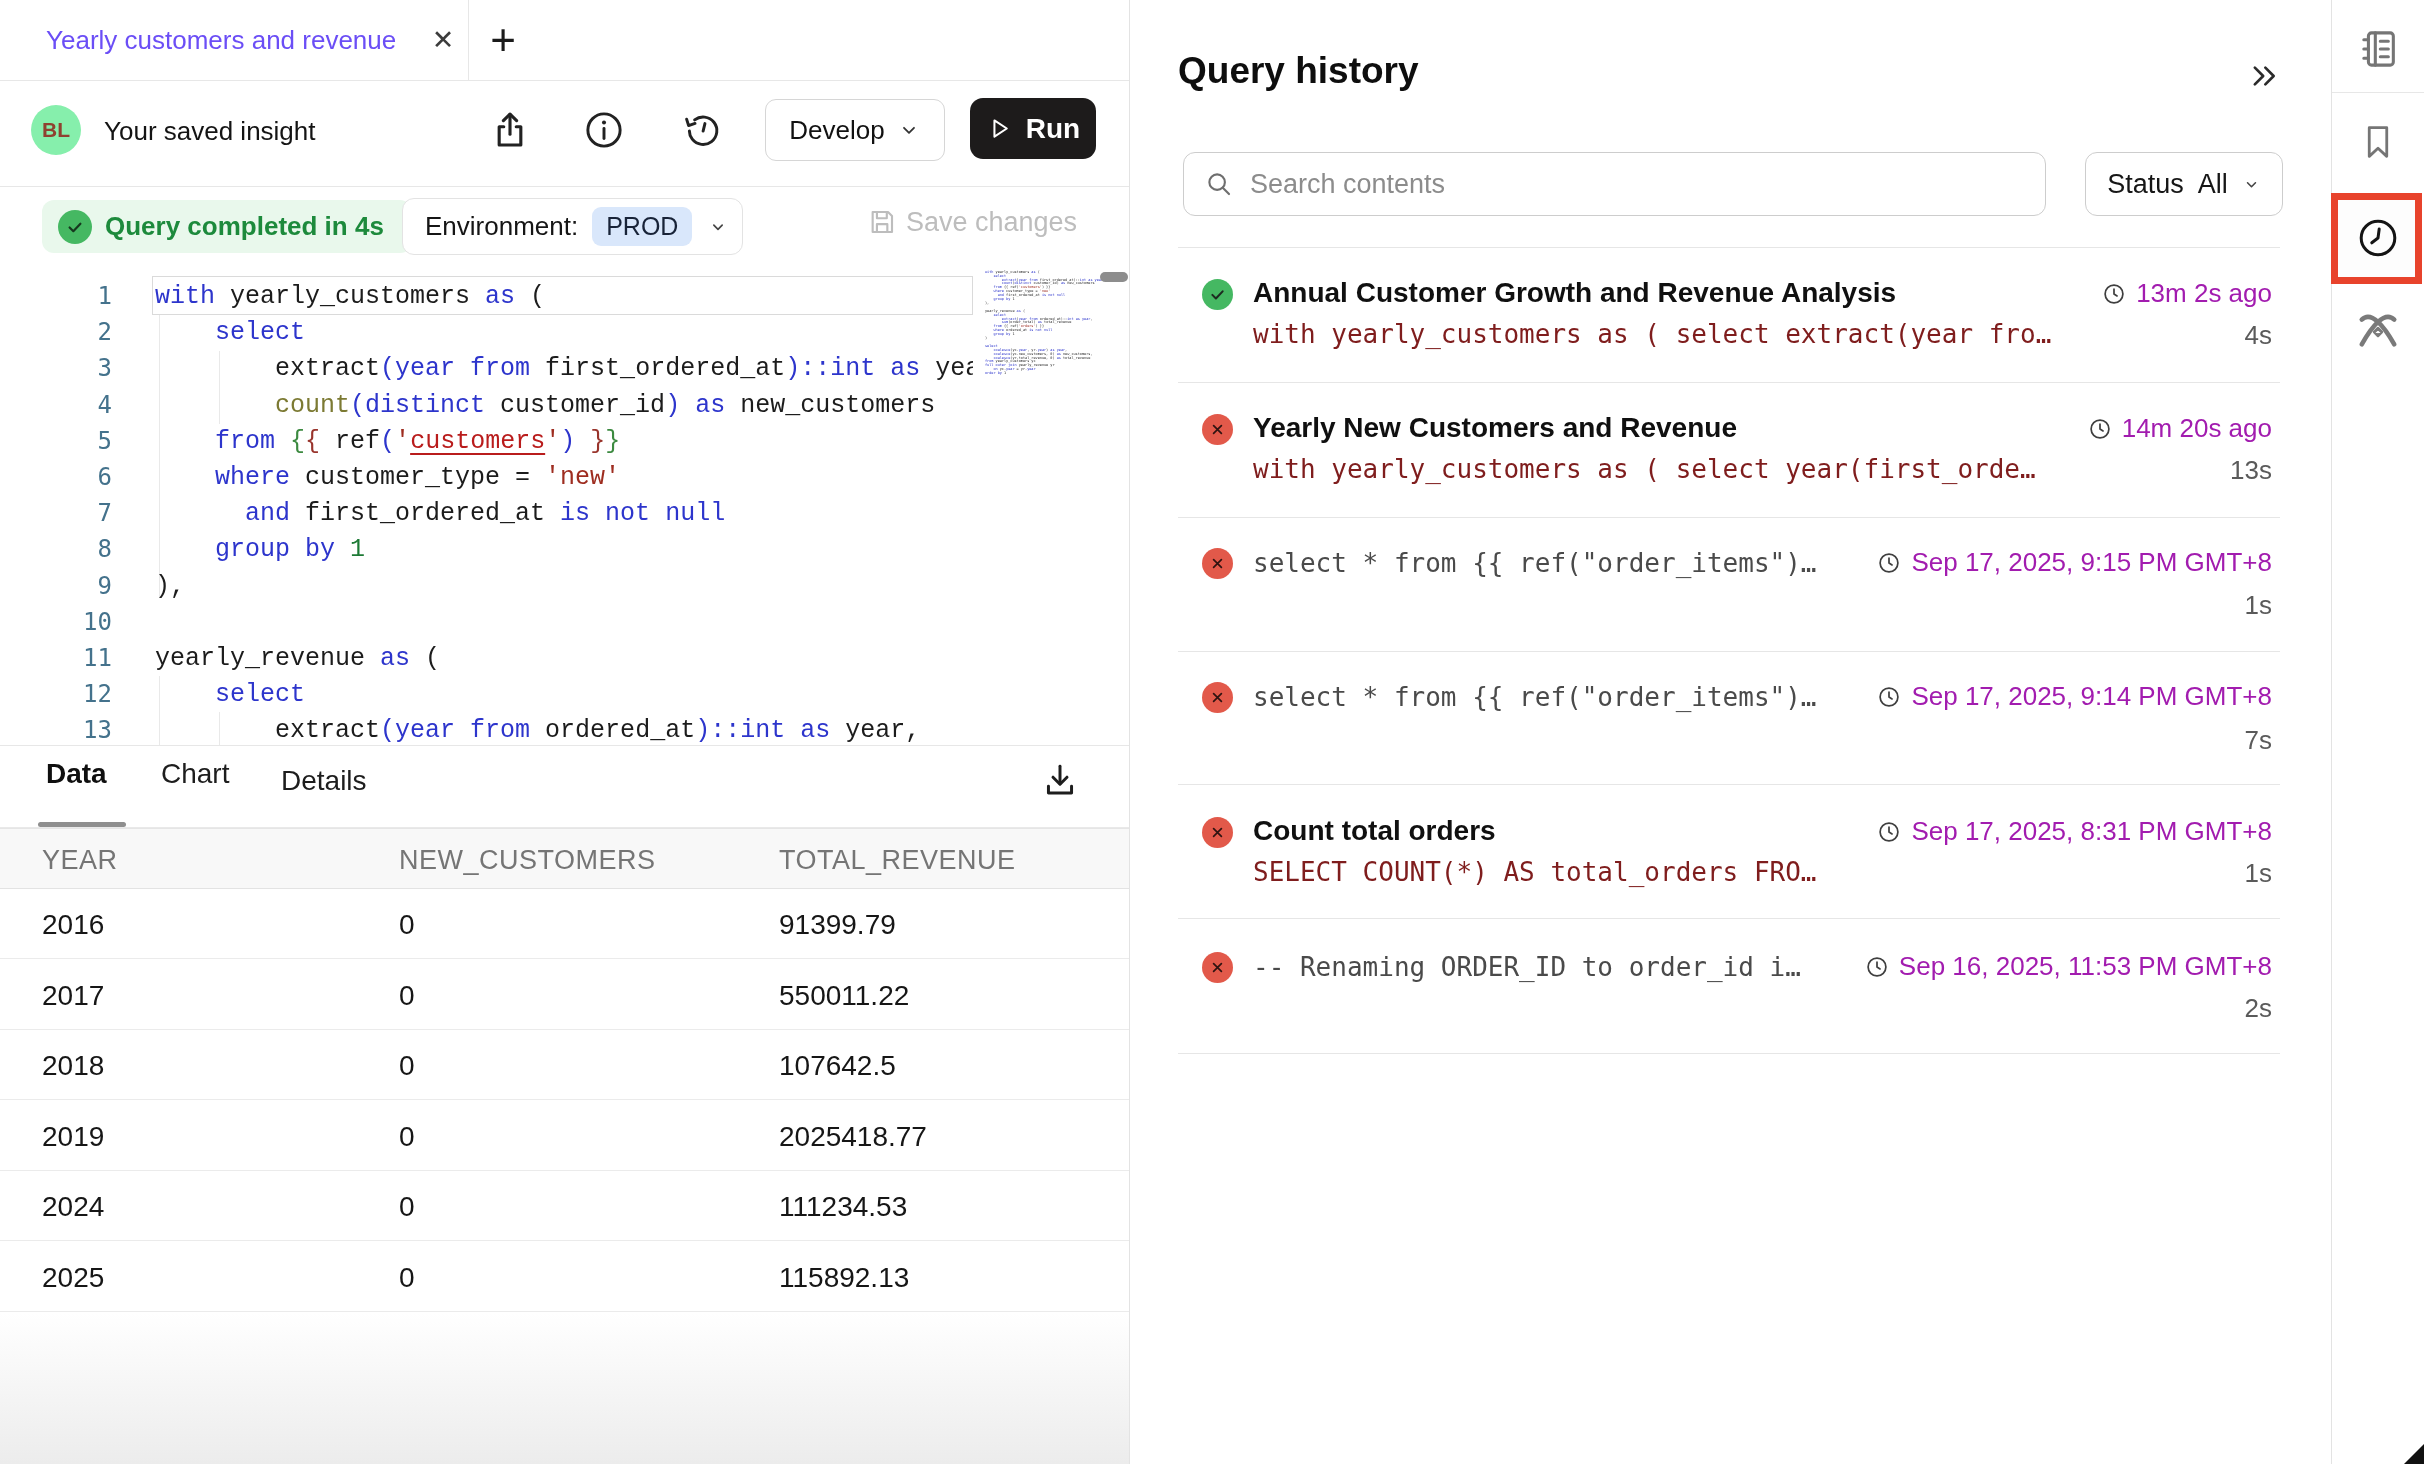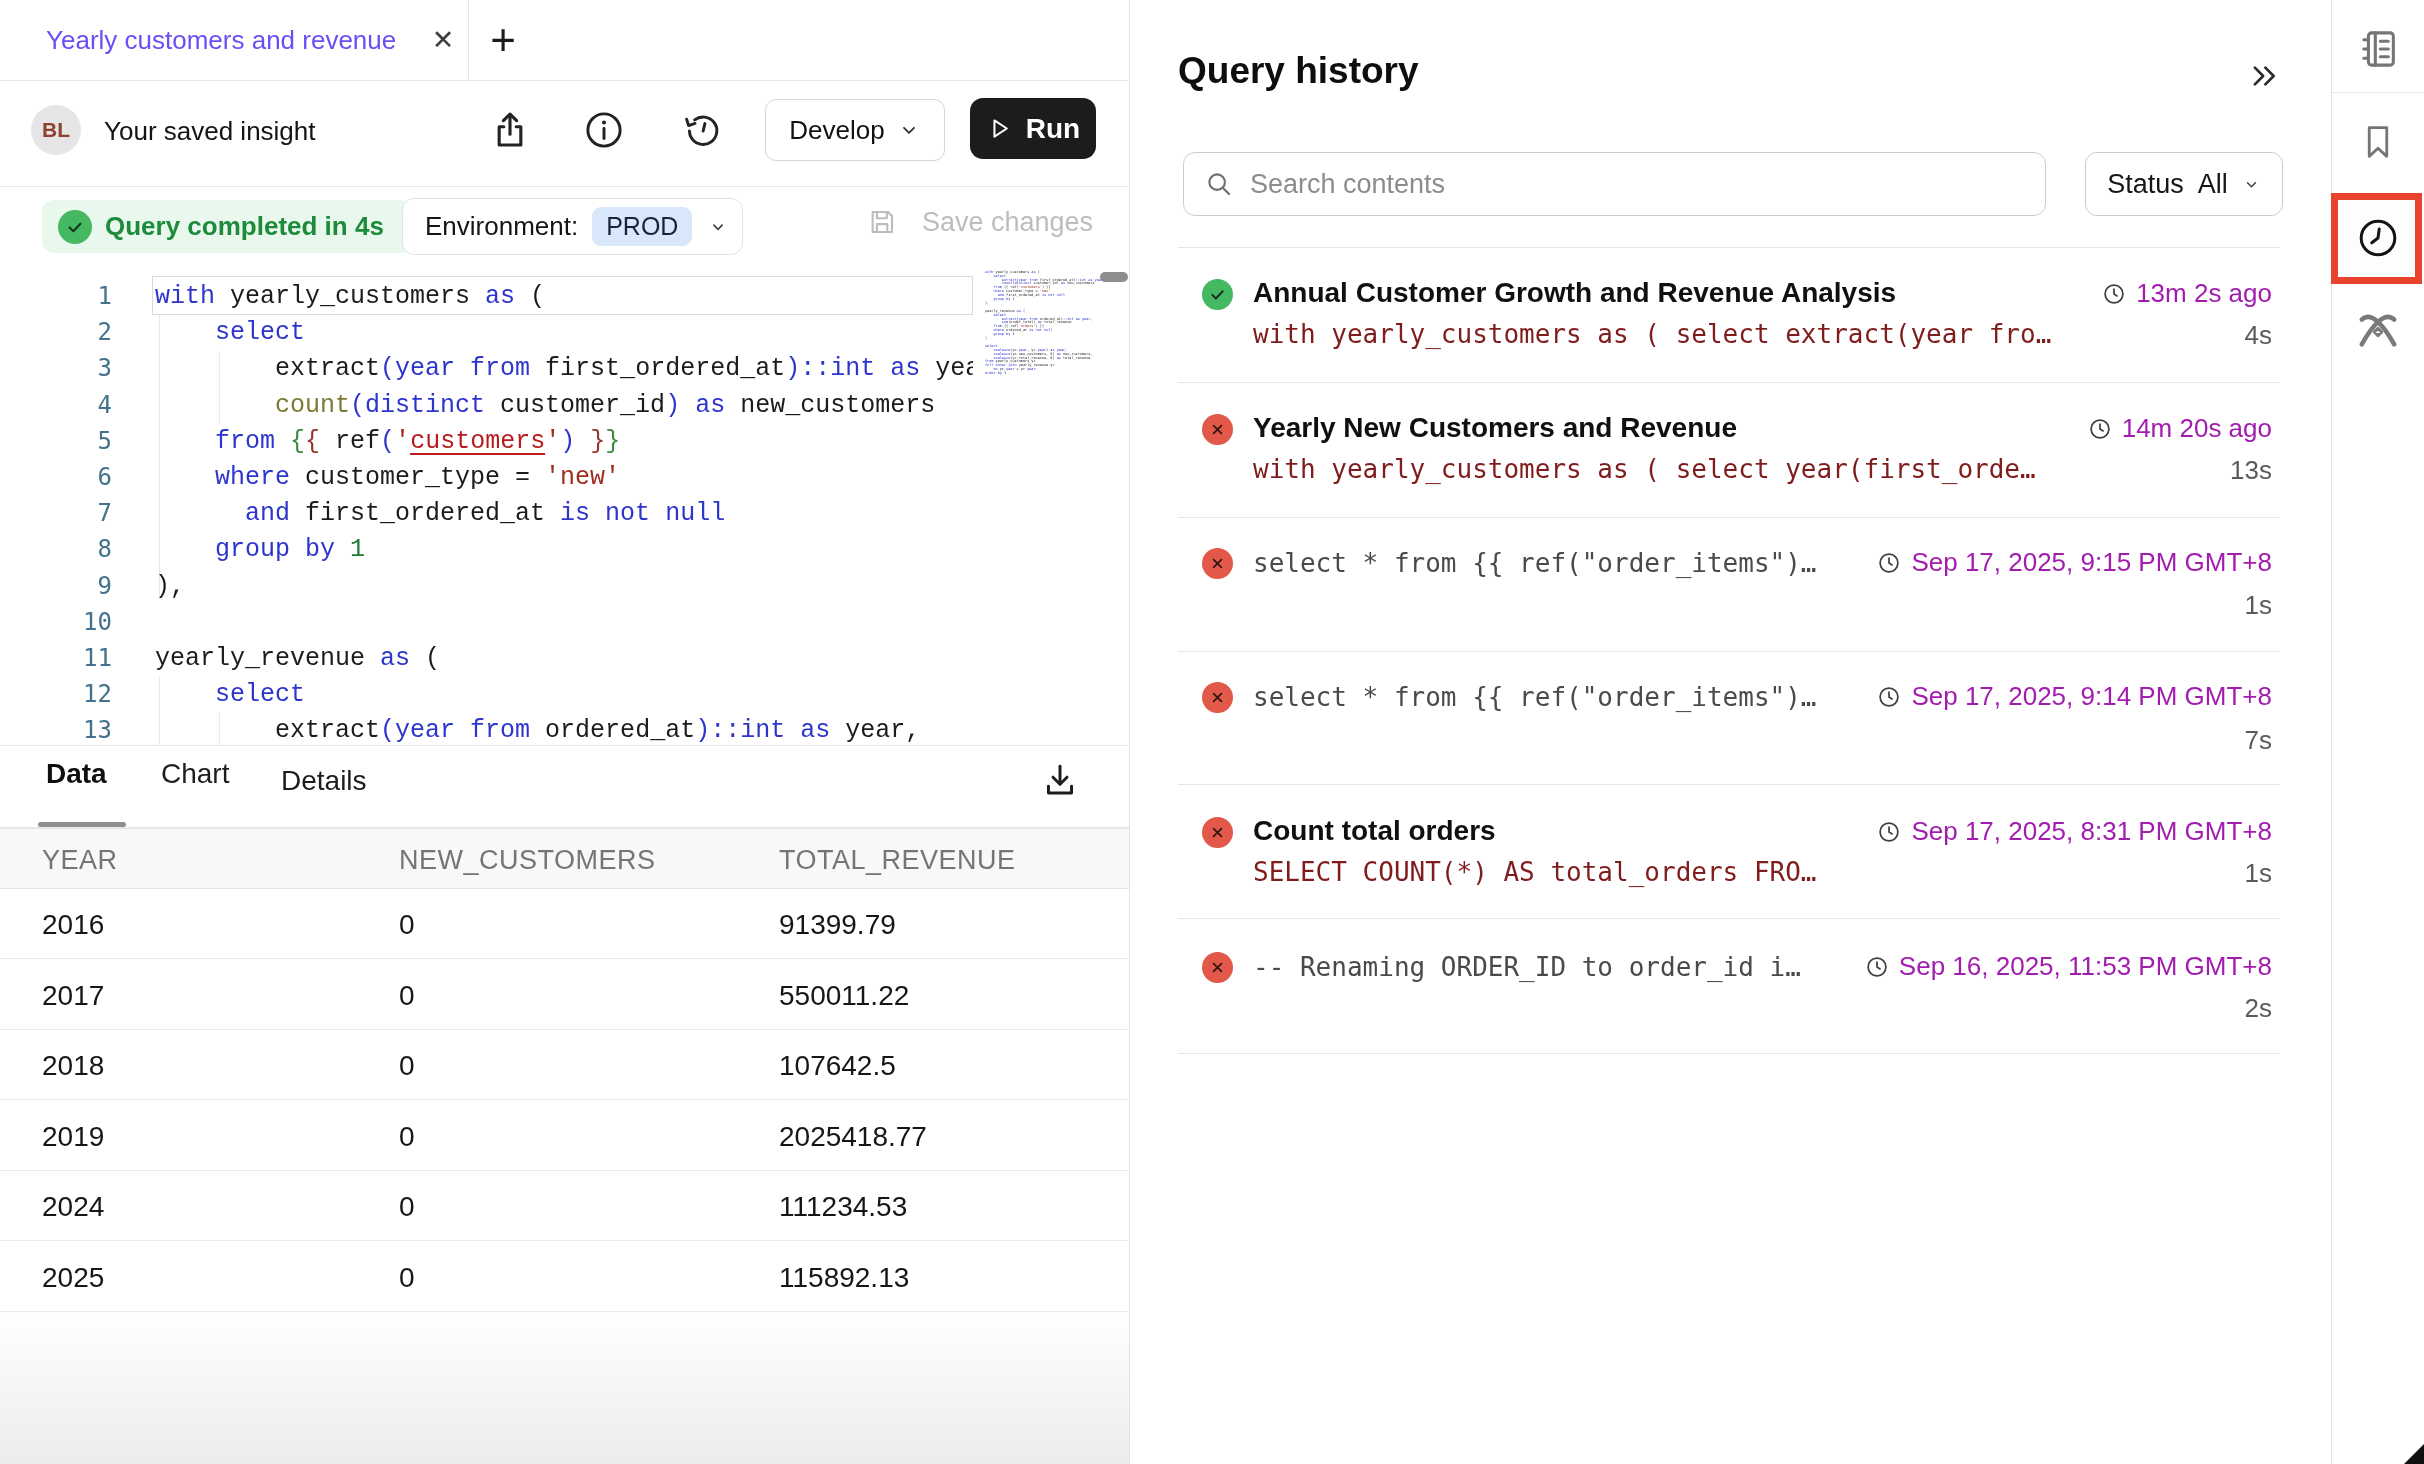--- a/index.html
+++ b/index.html
@@ -12,34 +12,34 @@
   .hline { position:absolute; height:1px; background:#e7e7e7; }
   .vline { position:absolute; width:1px; background:#e3e3e3; }
 
   
   .tab { left:0; top:0; width:469px; height:80px; border-right:1px solid #e7e7e7; display:flex; align-items:center; padding-left:46px; background:#fff; cursor:pointer; }
   .tab-title { color:#6b4ef6; font-size:26px; }
   .tab-close { position:absolute; left:418px; top:0; width:50px; height:80px; display:flex; align-items:center; justify-content:center; color:#3c3c3c; font-size:27px; cursor:pointer; }
   .newtab { left:478px; top:14px; width:50px; height:52px; display:flex; align-items:center; justify-content:center; font-size:44px; font-weight:300; color:#1b1b1b; cursor:pointer; }
 
   
-  .avatar { left:31px; top:105px; width:50px; height:50px; border-radius:50%; background:#e5e5e5; color:#8f4130; font-weight:700; font-size:21px; display:flex; align-items:center; justify-content:center; }
+  .avatar { left:31px; top:105px; width:50px; height:50px; border-radius:50%; background:#86efac; color:#8f4130; font-weight:700; font-size:21px; display:flex; align-items:center; justify-content:center; }
   .saved-insight { left:104px; top:116px; font-size:26px; color:#141414; }
   .icon-btn { width:48px; height:48px; display:flex; align-items:center; justify-content:center; cursor:pointer; }
   .develop-btn { left:765px; top:99px; width:180px; height:62px; border:1.5px solid #d6d6d6; border-radius:11px; display:flex; align-items:center; justify-content:center; gap:12px; font-size:26px; color:#111; background:#fff; cursor:pointer; }
   .run-btn { left:970px; top:98px; width:126px; height:61px; background:#1d1b1b; border-radius:13px; display:flex; align-items:center; justify-content:center; gap:13px; color:#fff; font-size:28px; font-weight:600; cursor:pointer; }
 
   
   .status-pill { left:42px; top:200px; height:53px; padding:0 28px 0 16px; border-radius:12px; background:#e9f8ec; display:flex; align-items:center; gap:13px; }
   .status-pill .txt { color:#1d8a3c; font-size:26px; font-weight:600; }
   .check-circle { width:34px; height:34px; border-radius:50%; background:#45b862; display:flex; align-items:center; justify-content:center; }
   .env-box { left:402px; top:198px; width:341px; height:57px; border:1px solid #e3e3e3; border-radius:12px; background:#fff; display:flex; align-items:center; padding-left:22px; gap:14px; cursor:pointer; }
   .env-label { font-size:26px; color:#151515; }
   .prod-pill { background:#d9e7fb; border-radius:9px; padding:5px 14px; font-size:25px; color:#182338; }
-  .save-changes { left:866px; top:206px; display:flex; align-items:center; gap:24px; color:#bdbdbd; font-size:27px; cursor:default; }
+  .save-changes { left:866px; top:206px; display:flex; align-items:center; gap:8px; color:#bdbdbd; font-size:27px; cursor:default; }
 
   
   .editor { left:0; top:265px; width:1129px; height:480px; overflow:hidden; background:#fff; }
   .code-row { position:absolute; left:155px; width:818px; height:37px; font-family:Liberation Mono, monospace; font-size:25px; line-height:37px; white-space:pre; overflow:hidden; }
   .gutter-num { position:absolute; left:30px; width:82px; height:37px; text-align:right; font-family:"DejaVu Sans Mono", monospace; font-size:24px; line-height:37px; color:#44728c; }
   .cur-line { position:absolute; left:152px; top:11px; width:821px; height:39px; border:1px solid #dadada; }
   .iguide { position:absolute; width:1px; background:#e9e9e9; }
   .tk-kw{color:#2d35cc} .tk-fn{color:#7c7a33} .tk-str{color:#9e2d20} .tk-num{color:#1d7a35}
   .tk-pl{color:#1c1c1c} .tk-brg{color:#3c8a40} .tk-brr{color:#99342c} .tk-prn{color:#2d35cc}
   .tk-lnk{color:#b91c1c; text-decoration:underline; text-underline-offset:5px;}

